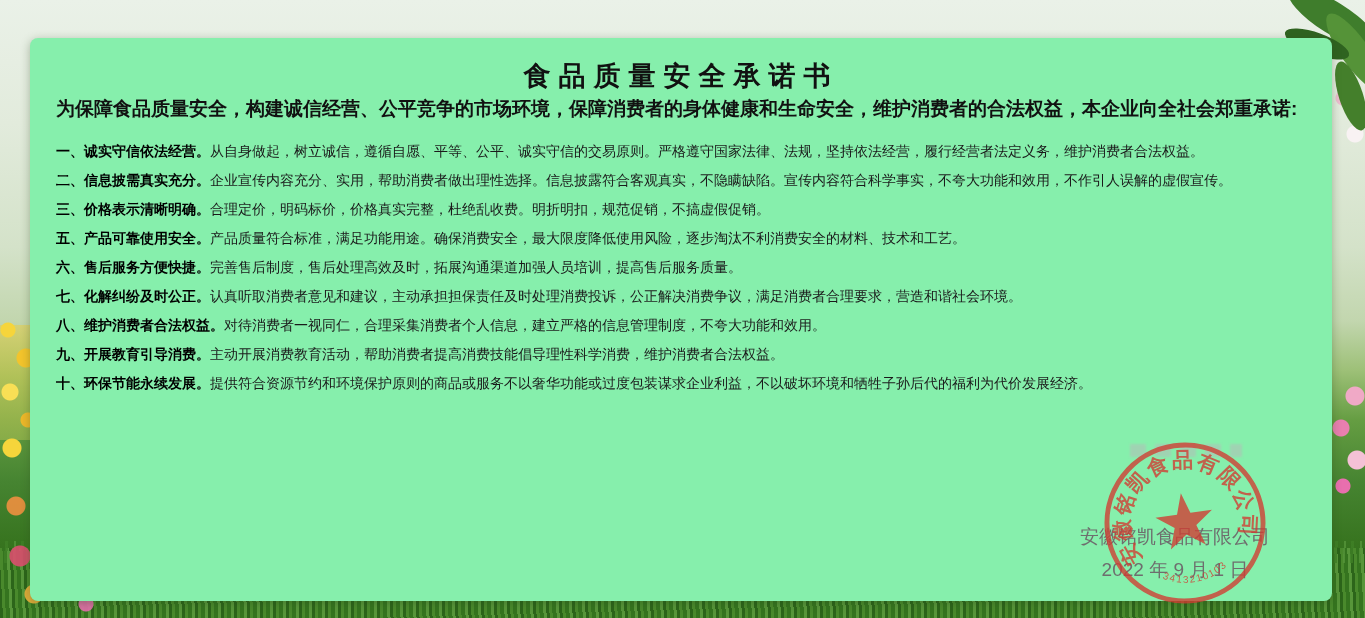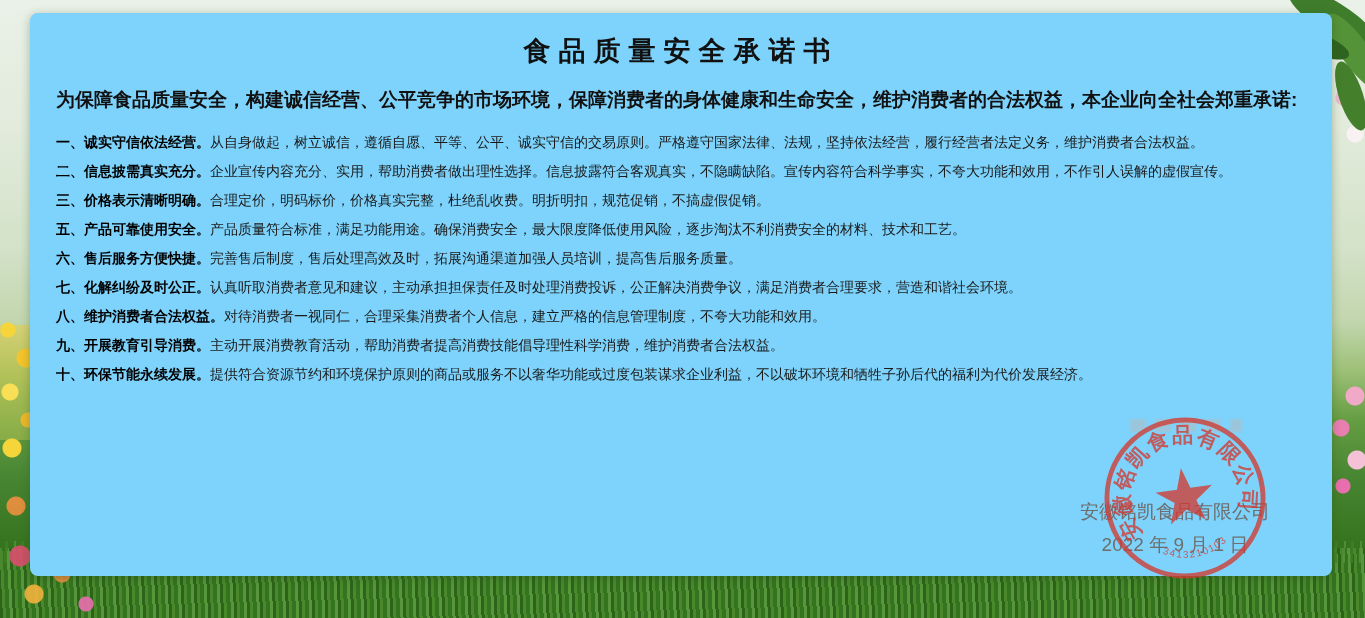--- a/index.html
+++ b/index.html
@@ -61,32 +61,32 @@
   .petals-right-top {
     position:absolute; right:0; top:52px; width:32px; height:110px;
     background-image:
       radial-gradient(circle at 20px 14px, #f6e9ef 0 8px, rgba(0,0,0,0) 9px),
       radial-gradient(circle at 10px 46px, #f0b9cf 0 7px, rgba(0,0,0,0) 8px),
       radial-gradient(circle at 22px 82px, #fbf3f6 0 8px, rgba(0,0,0,0) 9px);
     opacity:.9;
   }
   
   .paper {
-    position:absolute; left:30px; top:13px; width:1302px; height:563px;
-    background:#7dd3fc; border-radius:8px;
+    position:absolute; left:30px; top:38px; width:1302px; height:563px;
+    background:#86efac; border-radius:8px;
     box-shadow:0 2px 10px rgba(40,70,30,.35);
     padding:16px 26px 0 26px;
     color:#111;
   }
   .doc-title {
     text-align:center; font-size:27px; font-weight:900;
     letter-spacing:8px; margin-top:4px;
   }
   .doc-intro {
-    margin-top:16px; font-size:19px; font-weight:700; line-height:1.55;
+    font-size:19px; font-weight:700; line-height:1.55;
   }
   .items { margin-top:14px; }
   .item {
     font-size:14px; line-height:29px;
     padding-left:46px; text-indent:-46px;
     color:#1a1a1a;
   }
   .item b { font-weight:800; color:#000; }
   
   .signature {

